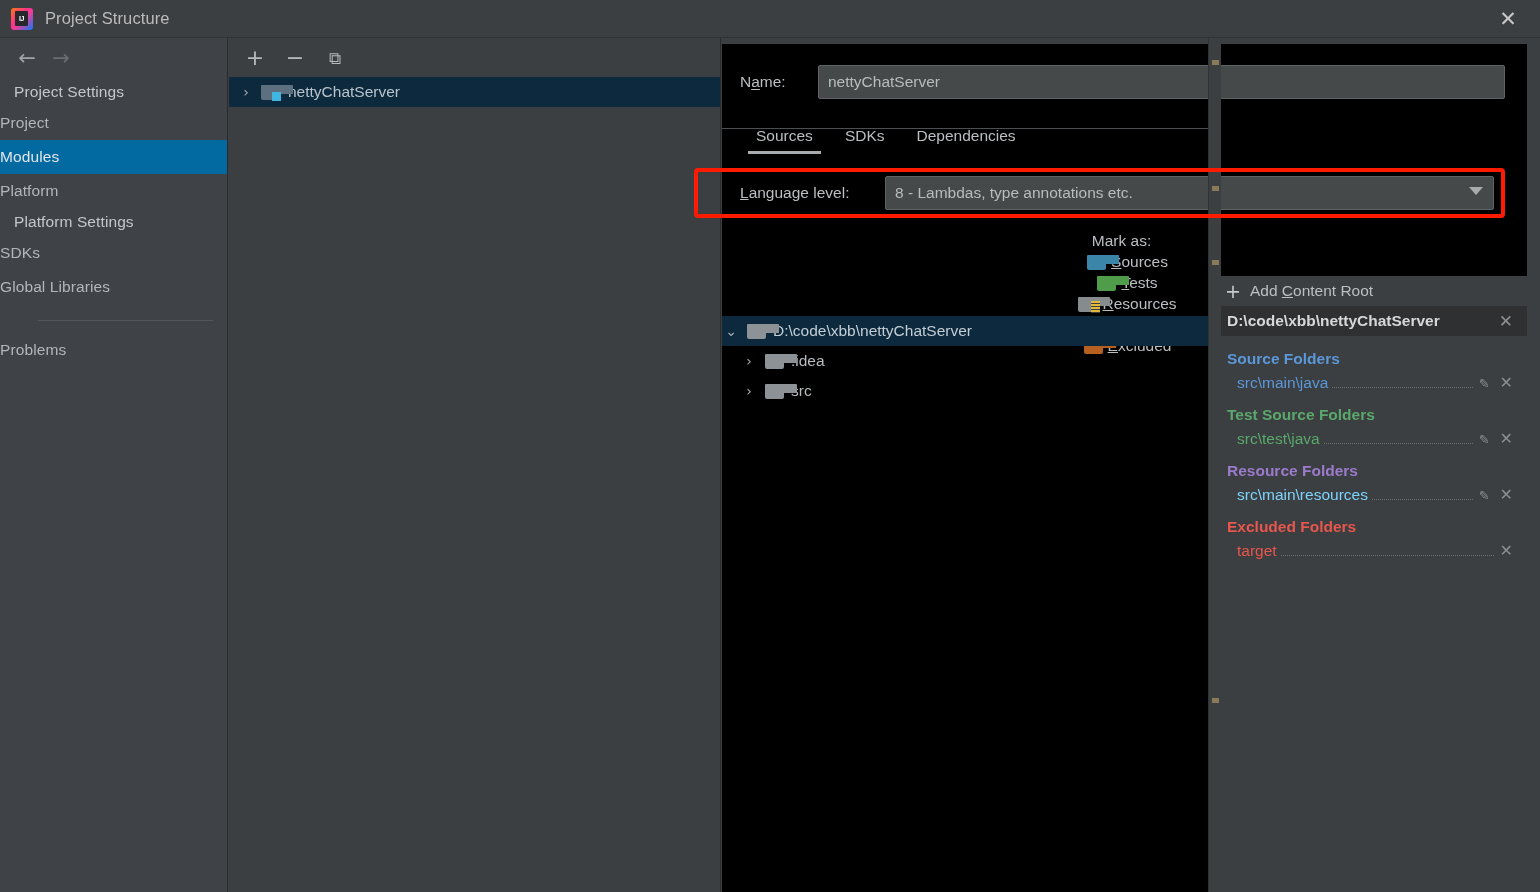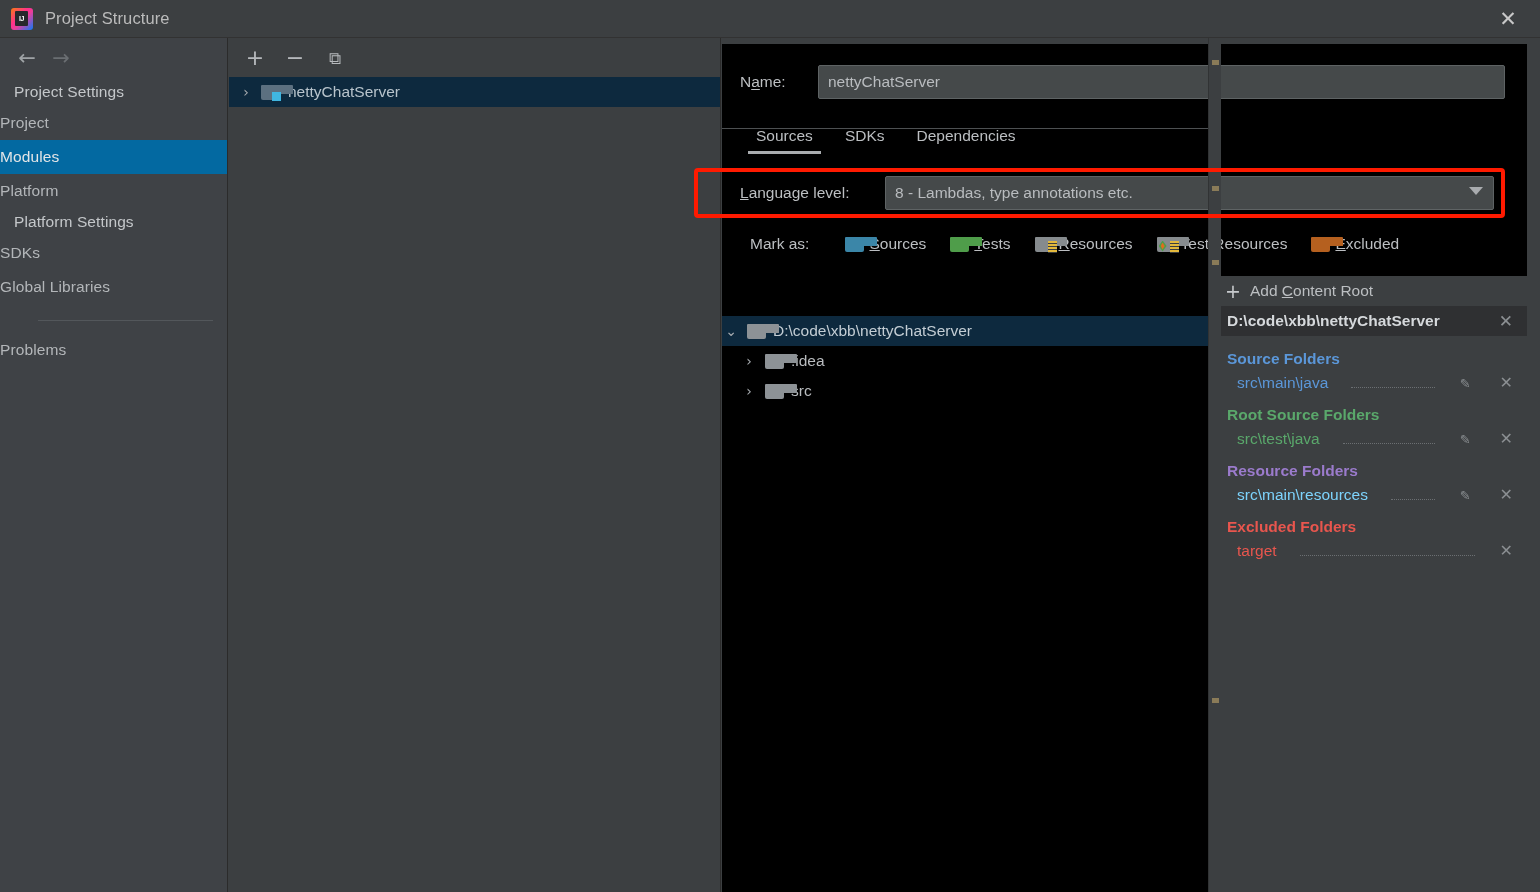--- a/index.html
+++ b/index.html
@@ -121,21 +121,21 @@
     border-top: 8px solid #a9acaf;
   }
 
   
   .annot {
     position: absolute; left: 694px; top: 168px; width: 811px; height: 50px;
     border: 4px solid #ff1a00; border-radius: 4px; pointer-events: none; z-index: 40;
   }
 
   
-  .markas { display: flex; align-items: center; margin: 22px 0 0 28px; height: 24px; gap: 12px; }
+  .markas { display: flex; align-items: center; margin: 22px 0 0 18px; height: 24px; gap: 3px; flex-direction: column; }
   .markas-label { color: #bcbfc2; font-size: 15.5px; margin-right: 24px; }
   .mk { display: flex; align-items: center; margin-right: 12px; color: #bcbfc2; font-size: 15.5px; gap: 5px; }
   .fico { position: relative; width: 19px; height: 15px; flex: none; }
   .fico .body { position: absolute; left: 0; top: 2px; width: 19px; height: 13px; border-radius: 1px 2px 2px 2px; }
   .fico .tab { position: absolute; left: 0; top: 0; width: 8px; height: 4px; border-radius: 1px 1px 0 0; }
   .fico.blue .body, .fico.blue .tab { background: #3b86a8; }
   .fico.green .body, .fico.green .tab { background: #4f9d4a; }
   .fico.gray .body, .fico.gray .tab { background: #868b8e; }
   .fico.orange .body, .fico.orange .tab { background: #b5601f; }
   .fico .lines {
@@ -173,21 +173,21 @@
     background: #2f3032; color: #d6d9dc; font-size: 15.5px; font-weight: bold;
     padding: 0 14px 0 14px;
   }
   .xbtn { color: #8b8f92; font-size: 17px; font-family: "DejaVu Sans", sans-serif; }
   .grp { margin-top: 14px; padding-left: 14px; }
   .grp-title { font-size: 15.5px; font-weight: bold; }
   .grp-title.src { color: #5b97d9; }
   .grp-title.test { color: #5aa86b; }
   .grp-title.res { color: #9b7bcc; }
   .grp-title.exc { color: #e8564e; }
-  .grp-item { display: flex; align-items: baseline; margin-top: 5px; padding-left: 10px; padding-right: 14px; font-size: 15.5px; gap: 19px; }
+  .grp-item { display: flex; align-items: baseline; margin-top: 5px; padding-left: 10px; padding-right: 14px; font-size: 15.5px; }
   .grp-item .p { white-space: nowrap; }
   .grp-item .p.src { color: #5b97d9; }
   .grp-item .p.test { color: #5aa86b; }
   .grp-item .p.res { color: #7dd3fc; }
   .grp-item .p.exc { color: #e8564e; }
   .dots { flex: 1; border-bottom: 1px dotted #6b6f72; margin: 0 6px 4px 4px; height: 1px; }
   .pencil { color: #8b8f92; font-size: 13px; margin-right: 10px; transform: rotate(0deg); font-family: "DejaVu Sans", sans-serif; }
   .rx { color: #8b8f92; font-size: 16px; font-family: "DejaVu Sans", sans-serif; }
 
   
@@ -363,21 +363,21 @@
       <div class="grp-title src">Source Folders</div>
       <div class="grp-item">
         <span class="p src">src\main\java</span>
         <span class="dots"></span>
         <span class="pencil">✎</span>
         <span class="rx">✕</span>
       </div>
     </div>
 
     <div class="grp">
-      <div class="grp-title test">Root Source Folders</div>
+      <div class="grp-title test">Test Source Folders</div>
       <div class="grp-item">
         <span class="p test">src\test\java</span>
         <span class="dots"></span>
         <span class="pencil">✎</span>
         <span class="rx">✕</span>
       </div>
     </div>
 
     <div class="grp">
       <div class="grp-title res">Resource Folders</div>

